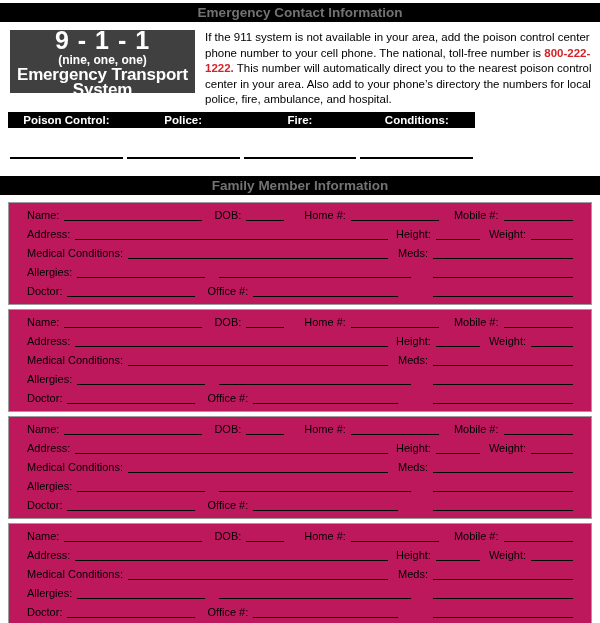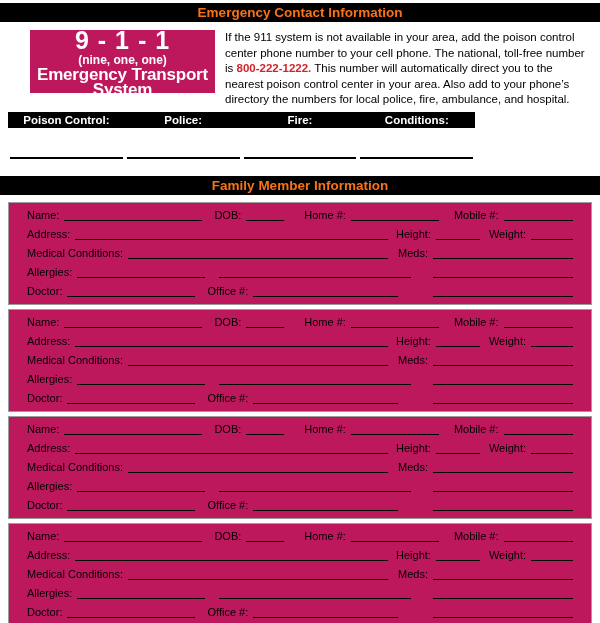--- a/index.html
+++ b/index.html
@@ -1,21 +1,21 @@
 <!DOCTYPE html>
 <html><head>
 <meta charset="utf-8">
 <style>
   html,body{margin:0;padding:0;background:#fff;}
   body{width:600px;height:623px;overflow:hidden;
        font-family:"Liberation Sans",sans-serif;color:#000;}
   .page{width:600px;height:623px;overflow:hidden;padding-top:3px;box-sizing:border-box;}
 
   
-  .section-bar{height:19px;line-height:19px;background:#000;color:#f97316;
+  .section-bar{height:19px;line-height:19px;background:#000;color:#737373;
                text-align:center;font-weight:bold;font-size:13.5px;}
 
   
   .intro{display:flex;gap:10px;margin:8px 8px 0 10px;}
   .badge{width:185px;height:63px;flex:none;color:#fff;text-align:center;
          display:flex;flex-direction:column;justify-content:center;}
   .badge-number{font-size:25px;font-weight:bold;line-height:26px;letter-spacing:1px;}
   .badge-words{font-size:12px;font-weight:bold;line-height:14px;}
   .badge-label{font-size:17px;font-weight:bold;line-height:15px;letter-spacing:-0.2px;}
   .intro-text{margin:0;flex:1;font-size:11.5px;line-height:15.5px;}
@@ -47,21 +47,21 @@
 </head>
 <body>
 
 <div class="page">
 
   <div class="section-bar">
     <span>Emergency Contact Information</span>
   </div>
 
   <div class="intro">
-    <div class="badge" id="badge" style="background: #be185d; color: rgb(255, 255, 255); margin-left: 20px;">
+    <div class="badge" id="badge" style="background: #404040; color: rgb(255, 255, 255);">
       <div class="badge-number">9 - 1 - 1</div>
       <div class="badge-words">(nine, one, one)</div>
       <div class="badge-label">Emergency Transport System</div>
     </div>
     <p class="intro-text"><span>If the 911 system is not available in your area, add the poison control center phone number to your cell phone. The national, toll-free number is </span><span class="phone" id="phone" style="color: rgb(210, 35, 42);">800-222-1222.</span><span> This number will automatically direct you to the nearest poison control center in your area. Also add to your phone’s directory the numbers for local police, fire, ambulance, and hospital.</span></p>
   </div>
 
   <div class="contacts" id="contacts">
   <div class="contact-col">
     <div class="contact-bar">Poison Control:</div>

